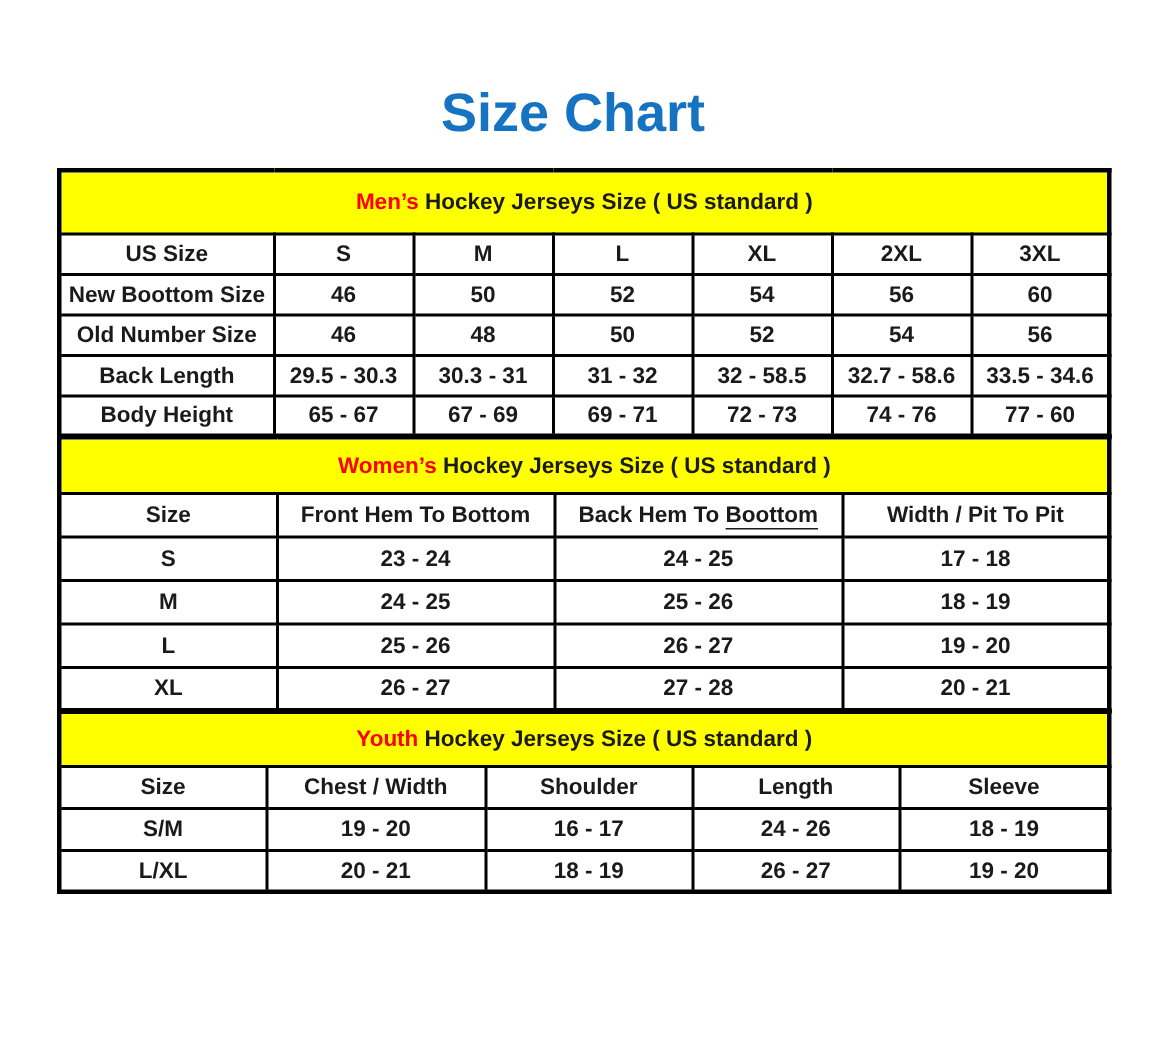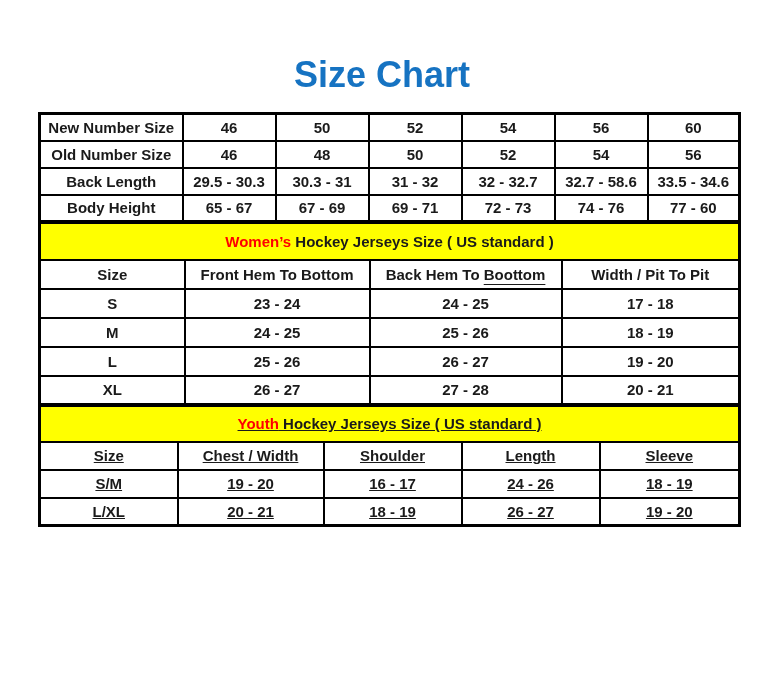--- a/index.html
+++ b/index.html
@@ -41,21 +41,21 @@
     background: #ffff00;
     font-size: 20px;
     font-weight: bold;
   }
   .red { color: #ff0000; }
   .mens .band-row   { height: 42px; }
   .mens tr          { height: 27px; }
   .womens .band-row { height: 37px; }
   .womens tr        { height: 29px; }
   .youth .band-row  { height: 36px; }
-  .youth tr         { height: 28px; text-decoration: underline; }
+  .youth tr         { height: 28px; }
   .wavy {
     text-decoration-line: underline;
     text-decoration-style: wavy;
     text-decoration-color: #e03030;
     text-decoration-thickness: 1px;
     text-underline-offset: 4px;
     text-decoration: underline;
   }
 </style>
 </head>
@@ -67,22 +67,34 @@
   <colgroup>
     <col style="width:143px">
       <col style="width:93px">
       <col style="width:93px">
       <col style="width:93px">
     <col style="width:93px">
       <col style="width:93px">
       <col style="width:92px">
   </colgroup>
   <tbody>
-    <tr>
-      <td>New Number Size</td>
+    <tr class="band-row">
+      <td class="band-cell" colspan="7"><span class="red">Men’s</span><span> Hockey Jerseys Size ( US standard )</span></td>
+    </tr>
+    <tr>
+      <th>US Size</th>
+      <th>S</th>
+      <th>M</th>
+      <th>L</th>
+      <th>XL</th>
+      <th>2XL</th>
+      <th>3XL</th>
+    </tr>
+    <tr>
+      <td>New Boottom Size</td>
       <td>46</td>
       <td>50</td>
       <td>52</td>
       <td>54</td>
       <td>56</td>
       <td>60</td>
     </tr>
     <tr>
       <td>Old Number Size</td>
       <td>46</td>
@@ -90,21 +102,21 @@
       <td>50</td>
       <td>52</td>
       <td>54</td>
       <td>56</td>
     </tr>
     <tr>
       <td>Back Length</td>
       <td>29.5 - 30.3</td>
       <td>30.3 - 31</td>
       <td>31 - 32</td>
-      <td>32 - 32.7</td>
+      <td>32 - 58.5</td>
       <td>32.7 - 58.6</td>
       <td>33.5 - 34.6</td>
     </tr>
     <tr>
       <td>Body Height</td>
       <td>65 - 67</td>
       <td>67 - 69</td>
       <td>69 - 71</td>
       <td>72 - 73</td>
       <td>74 - 76</td>

